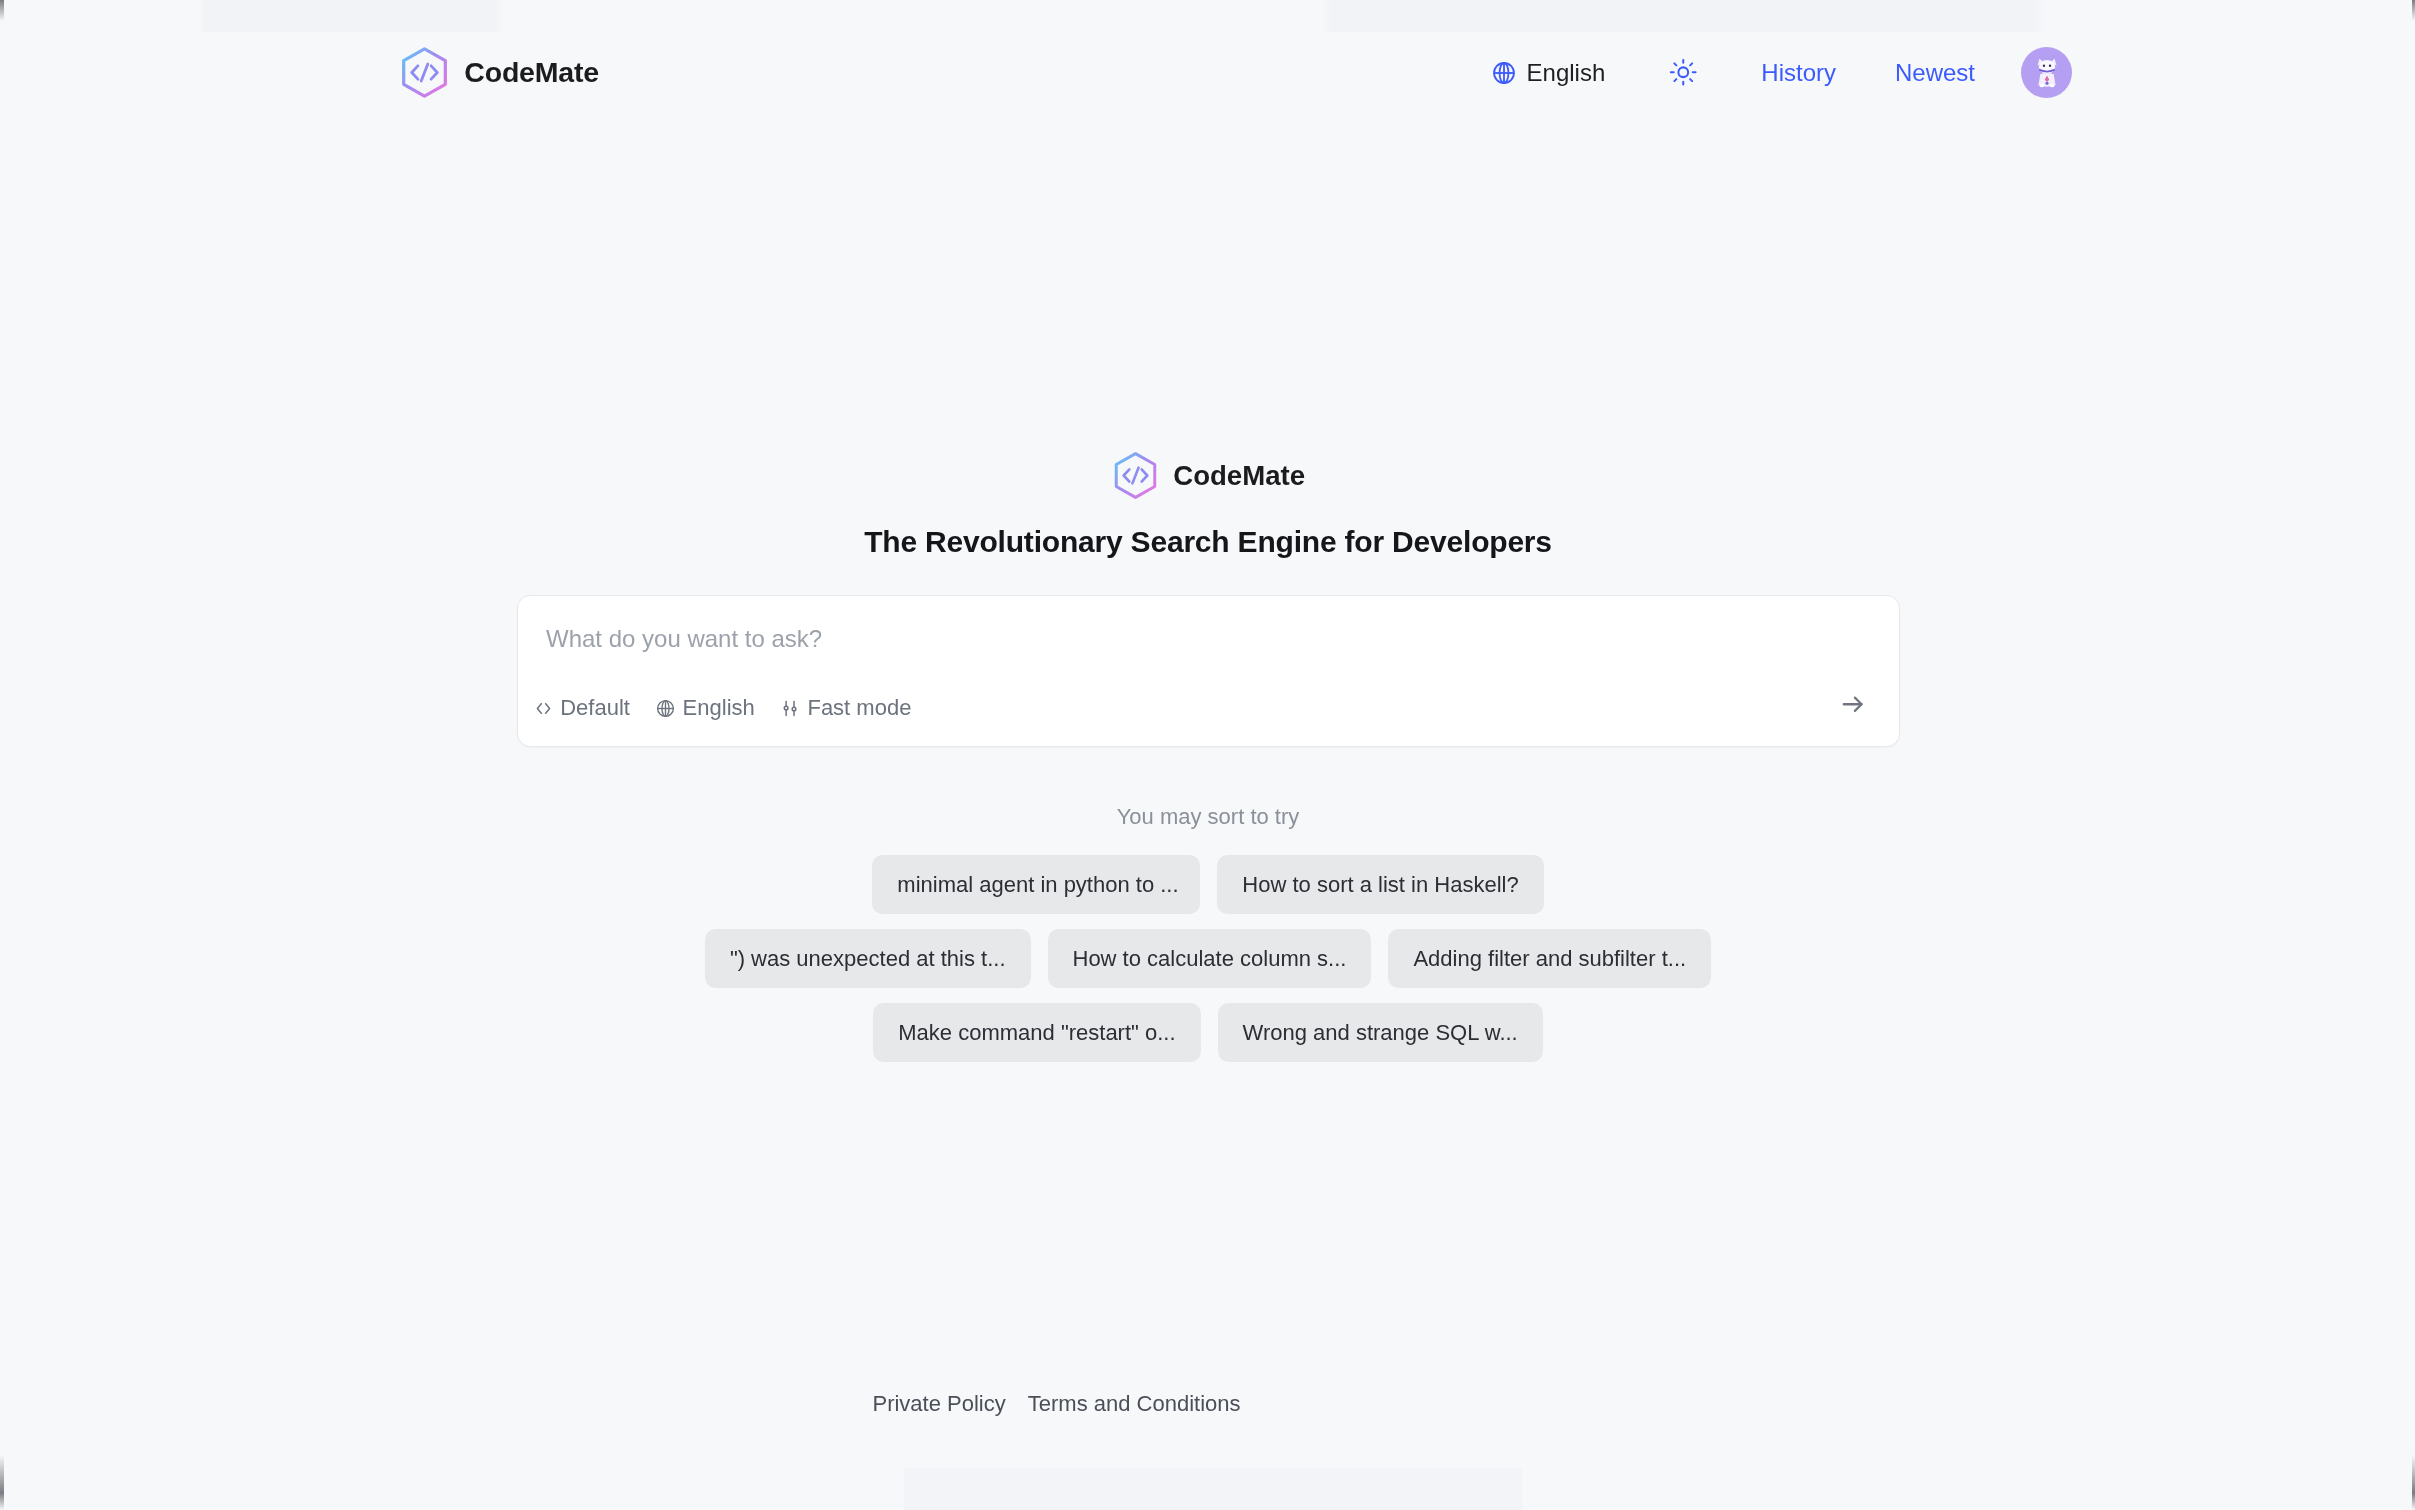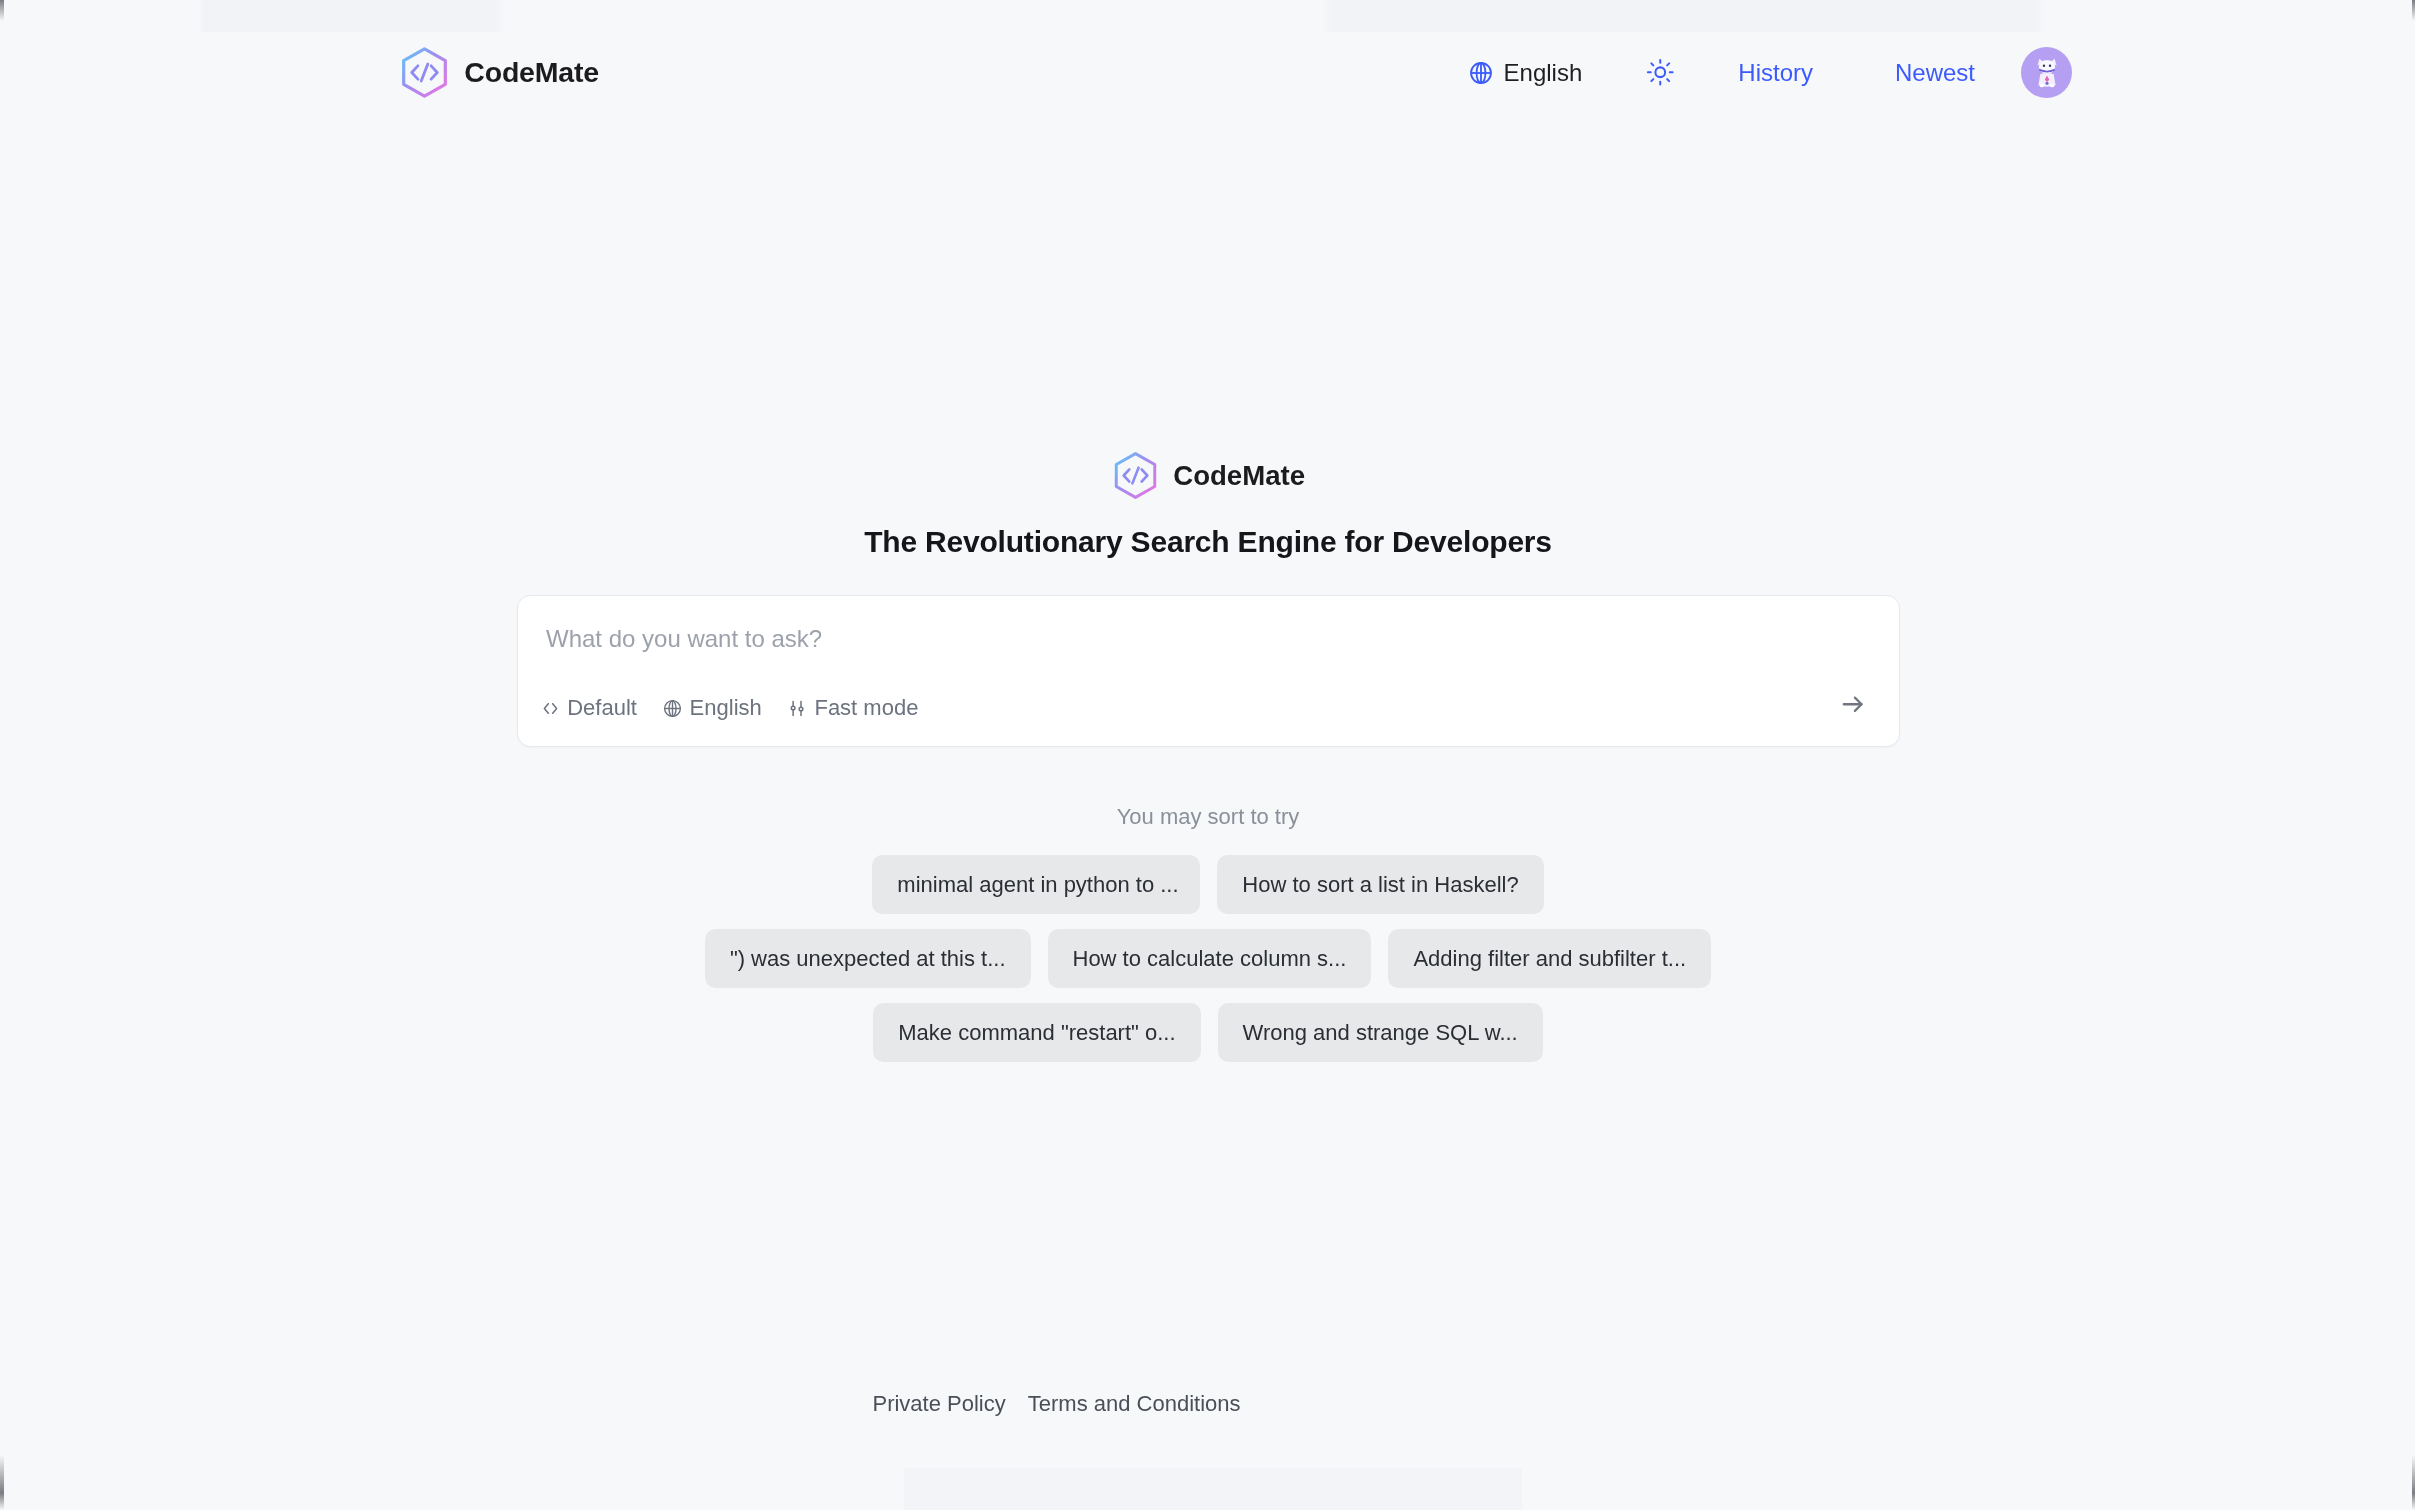--- a/index.html
+++ b/index.html
@@ -112,21 +112,21 @@
     display: flex; align-items: center; justify-content: center;
     cursor: pointer;
     margin-right: 61px;
   }
   .nav-theme svg { width: 28.5px; height: 28.5px; display: block; }
 
   .nav-link {
     font-size: 24px;
     color: #3b5bfd;
     cursor: pointer;
-    margin-right: 82px;
+    margin-right: 59px;
     font-weight: 400;
   }
   .nav-link.last { margin-right: 46px; }
 
   .avatar {
     width: 51px; height: 51px;
     border-radius: 50%;
     background: #b59ff2;
     display: flex;
     align-items: center;
@@ -188,21 +188,21 @@
     background: transparent;
     font-family: "Liberation Sans", sans-serif;
     font-size: 24px;
     color: #2a2d33;
   }
   .search-input::placeholder { color: #9ca1ab; }
 
   .search-tools {
     position: absolute;
     bottom: 25px;
-    left: 22px;
+    left: 15px;
     display: flex;
     align-items: flex-end;
     gap: 25px;
   }
   .tool {
     display: flex;
     align-items: center;
     gap: 6.7px;
     font-size: 22px;
     color: #6c727e;

